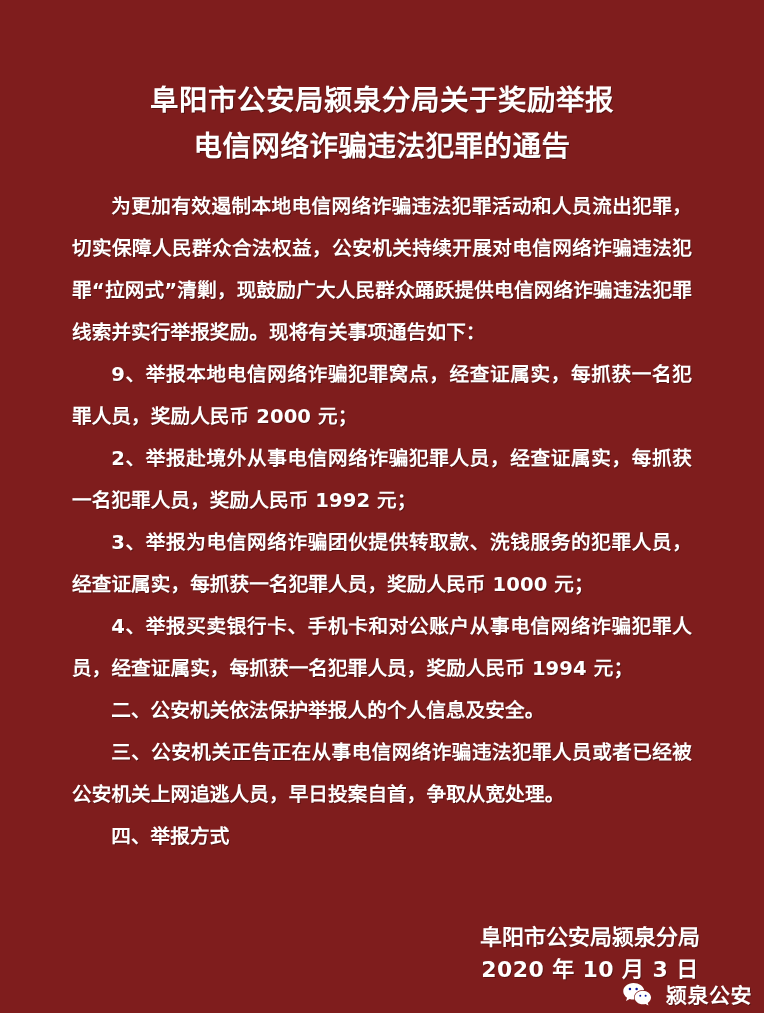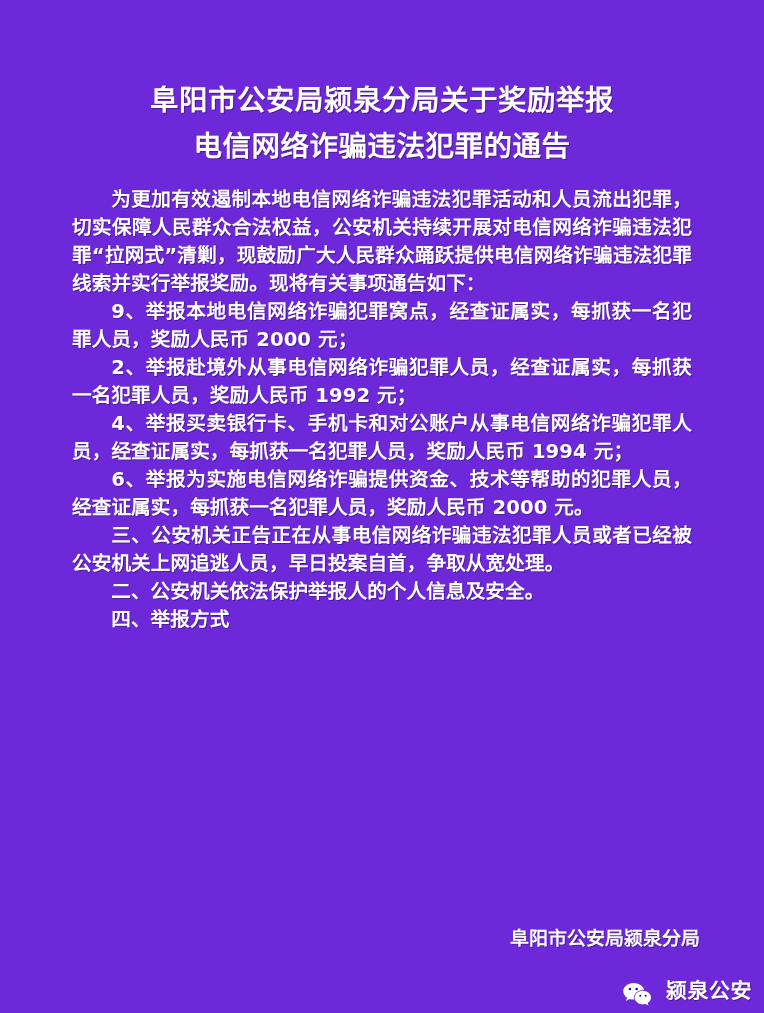--- a/index.html
+++ b/index.html
@@ -12,21 +12,21 @@
     height: 1013px;
     background: #0a119a;
     font-family: "DejaVu Sans", "Liberation Sans", sans-serif;
     overflow: hidden;
     position: relative;
   }
 
   .poster {
     position: absolute;
     inset: 0;
-    background: #6d28d9;
+    background: #7f1d1d;
     color: #ffffff;
   }
 
   
   .title-block {
     padding-top: 78px;
     text-align: center;
   }
   .title-line {
     font-size: 28.5px;
@@ -38,60 +38,60 @@
     font-family: "DejaVu Sans", "Liberation Sans", sans-serif;
   }
 
   
   .body-block {
     margin-top: 16px;
     padding: 0 72px 0 72px;
   }
   .para {
     font-size: 19.6px;
-    line-height: 28px;
+    line-height: 42px;
     font-weight: bold;
     color: #ffffff;
     text-align: justify;
     text-justify: inter-ideograph;
     text-shadow: 1px 1px 0 rgba(0,0,0,0.3);
     margin: 0;
     letter-spacing: 0.1px;
   }
   .para.indent {
     text-indent: 2em;
   }
 
   
   .sign-block {
     position: absolute;
     right: 64px;
     top: 922px;
     text-align: left;
   }
   .sign-line {
-    font-size: 19px;
+    font-size: 22px;
     font-weight: bold;
     line-height: 32px;
     color: #ffffff;
     text-shadow: 1px 1px 0 rgba(0,0,0,0.3);
     white-space: nowrap;
   }
   .sign-line.date {
     text-align: center;
     letter-spacing: 0.4px;
   }
 
   
   .watermark {
     position: absolute;
     right: 12px;
     bottom: 6px;
     display: flex;
-    align-items: flex-start;
+    align-items: flex-end;
     gap: 14px;
   }
   .wechat-icon {
     width: 30px;
     height: 26px;
     position: relative;
     display: block;
   }
   .wm-label {
     font-size: 21px;
@@ -112,32 +112,33 @@
     <div class="title-line">电信网络诈骗违法犯罪的通告</div>
   </div>
 
   <div class="body-block">
 
     <p class="para indent">为更加有效遏制本地电信网络诈骗违法犯罪活动和人员流出犯罪，切实保障人民群众合法权益，公安机关持续开展对电信网络诈骗违法犯罪“拉网式”清剿，现鼓励广大人民群众踊跃提供电信网络诈骗违法犯罪线索并实行举报奖励。现将有关事项通告如下：</p>
 
 
     <p class="para indent">9、举报本地电信网络诈骗犯罪窝点，经查证属实，每抓获一名犯罪人员，奖励人民币 2000 元；</p>
     <p class="para indent">2、举报赴境外从事电信网络诈骗犯罪人员，经查证属实，每抓获一名犯罪人员，奖励人民币 1992 元；</p>
+    <p class="para indent">3、举报为电信网络诈骗团伙提供转取款、洗钱服务的犯罪人员，经查证属实，每抓获一名犯罪人员，奖励人民币 1000 元；</p>
     <p class="para indent">4、举报买卖银行卡、手机卡和对公账户从事电信网络诈骗犯罪人员，经查证属实，每抓获一名犯罪人员，奖励人民币 1994 元；</p>
-    <p class="para indent">6、举报为实施电信网络诈骗提供资金、技术等帮助的犯罪人员，经查证属实，每抓获一名犯罪人员，奖励人民币 2000 元。</p>
 
+    <p class="para indent">二、公安机关依法保护举报人的个人信息及安全。</p>
     <p class="para indent">三、公安机关正告正在从事电信网络诈骗违法犯罪人员或者已经被公安机关上网追逃人员，早日投案自首，争取从宽处理。</p>
-    <p class="para indent">二、公安机关依法保护举报人的个人信息及安全。</p>
 
     <p class="para indent">四、举报方式</p>
 
   </div>
 
   <div class="sign-block">
     <div class="sign-line">阜阳市公安局颍泉分局</div>
+    <div class="sign-line date">2020 年 10 月 3 日</div>
   </div>
 
   <div class="watermark">
     <span class="wechat-icon">
       <svg viewBox="0 0 32 28" width="30" height="26" aria-hidden="true">
         <path d="M12.2 2.2C6.1 2.2 1.2 6.2 1.2 11.1c0 2.8 1.6 5.3 4.1 6.9L4.2 21.5l4-2.1c1.2.35 2.6.55 4 .55.33 0 .66-.01.98-.03-.22-.66-.34-1.35-.34-2.06 0-4.5 4.4-8.15 9.82-8.15.35 0 .7.02 1.04.05C22.8 5.6 18.1 2.2 12.2 2.2z" fill="#ffffff"></path>
         <circle cx="8.4" cy="8.6" r="1.35" fill="#0a119a"></circle>
         <circle cx="15.6" cy="8.6" r="1.35" fill="#0a119a"></circle>
         <path d="M31.1 17.8c0-4.05-3.95-7.35-8.8-7.35s-8.8 3.3-8.8 7.35c0 4.06 3.95 7.35 8.8 7.35 1.02 0 2.0-.15 2.9-.42l3.2 1.7-.85-2.85c2.15-1.35 3.55-3.45 3.55-5.78z" fill="#ffffff"></path>
         <circle cx="19.5" cy="15.8" r="1.1" fill="#0a119a"></circle>

